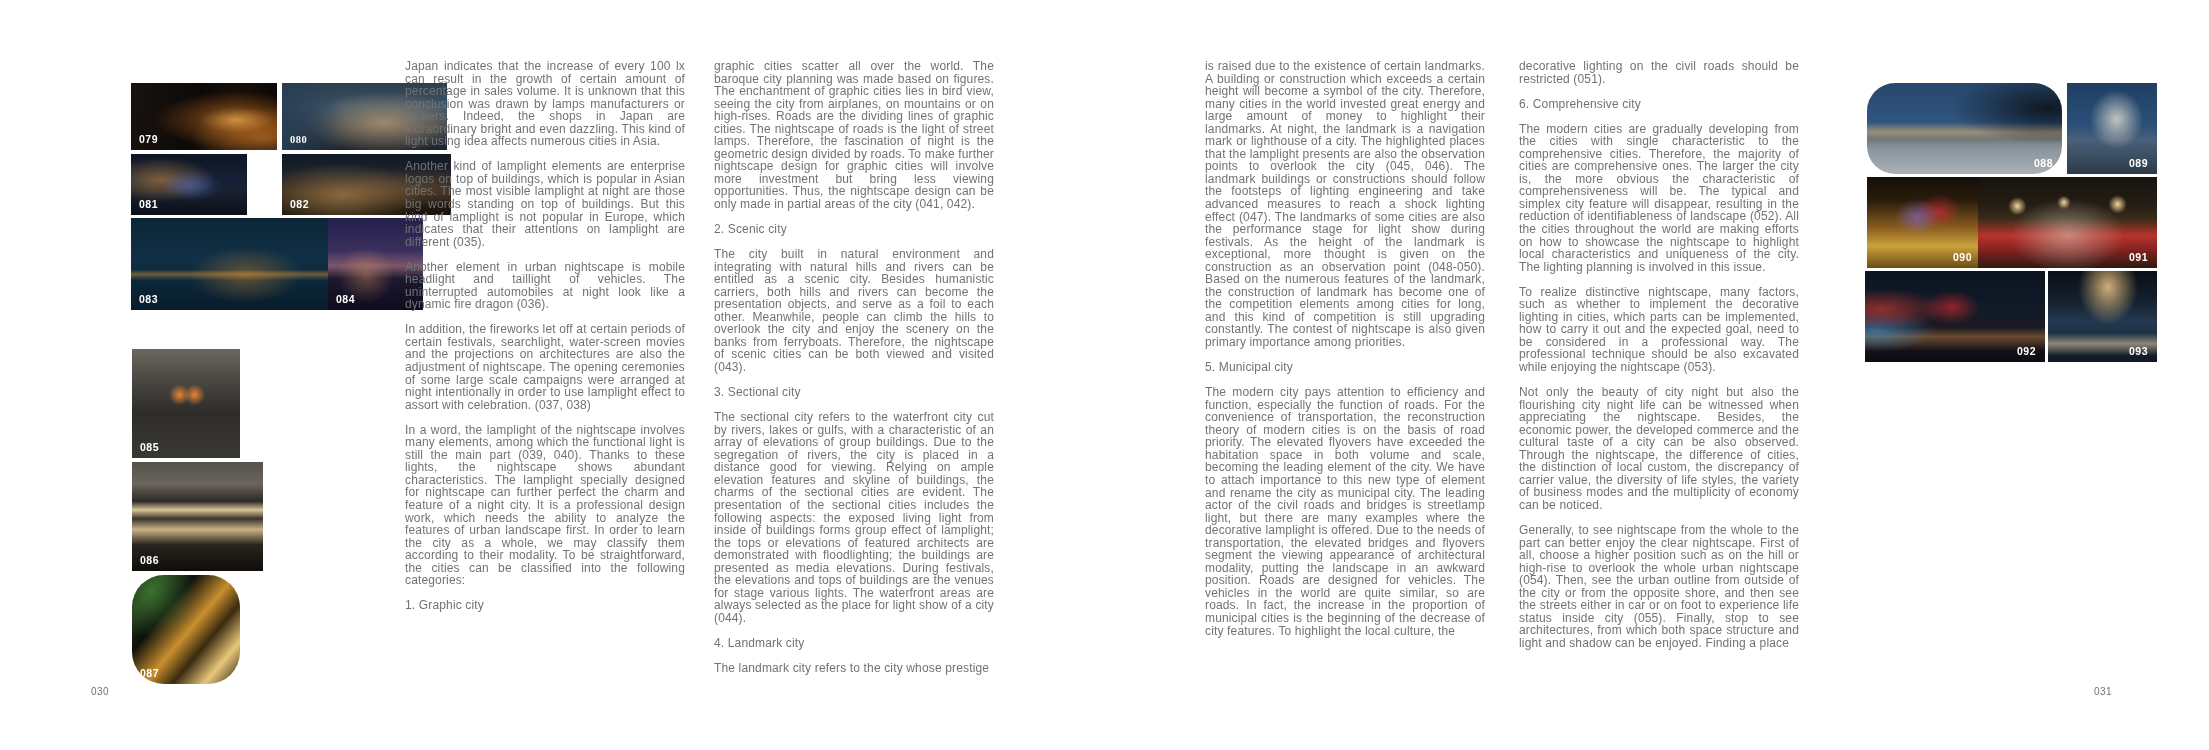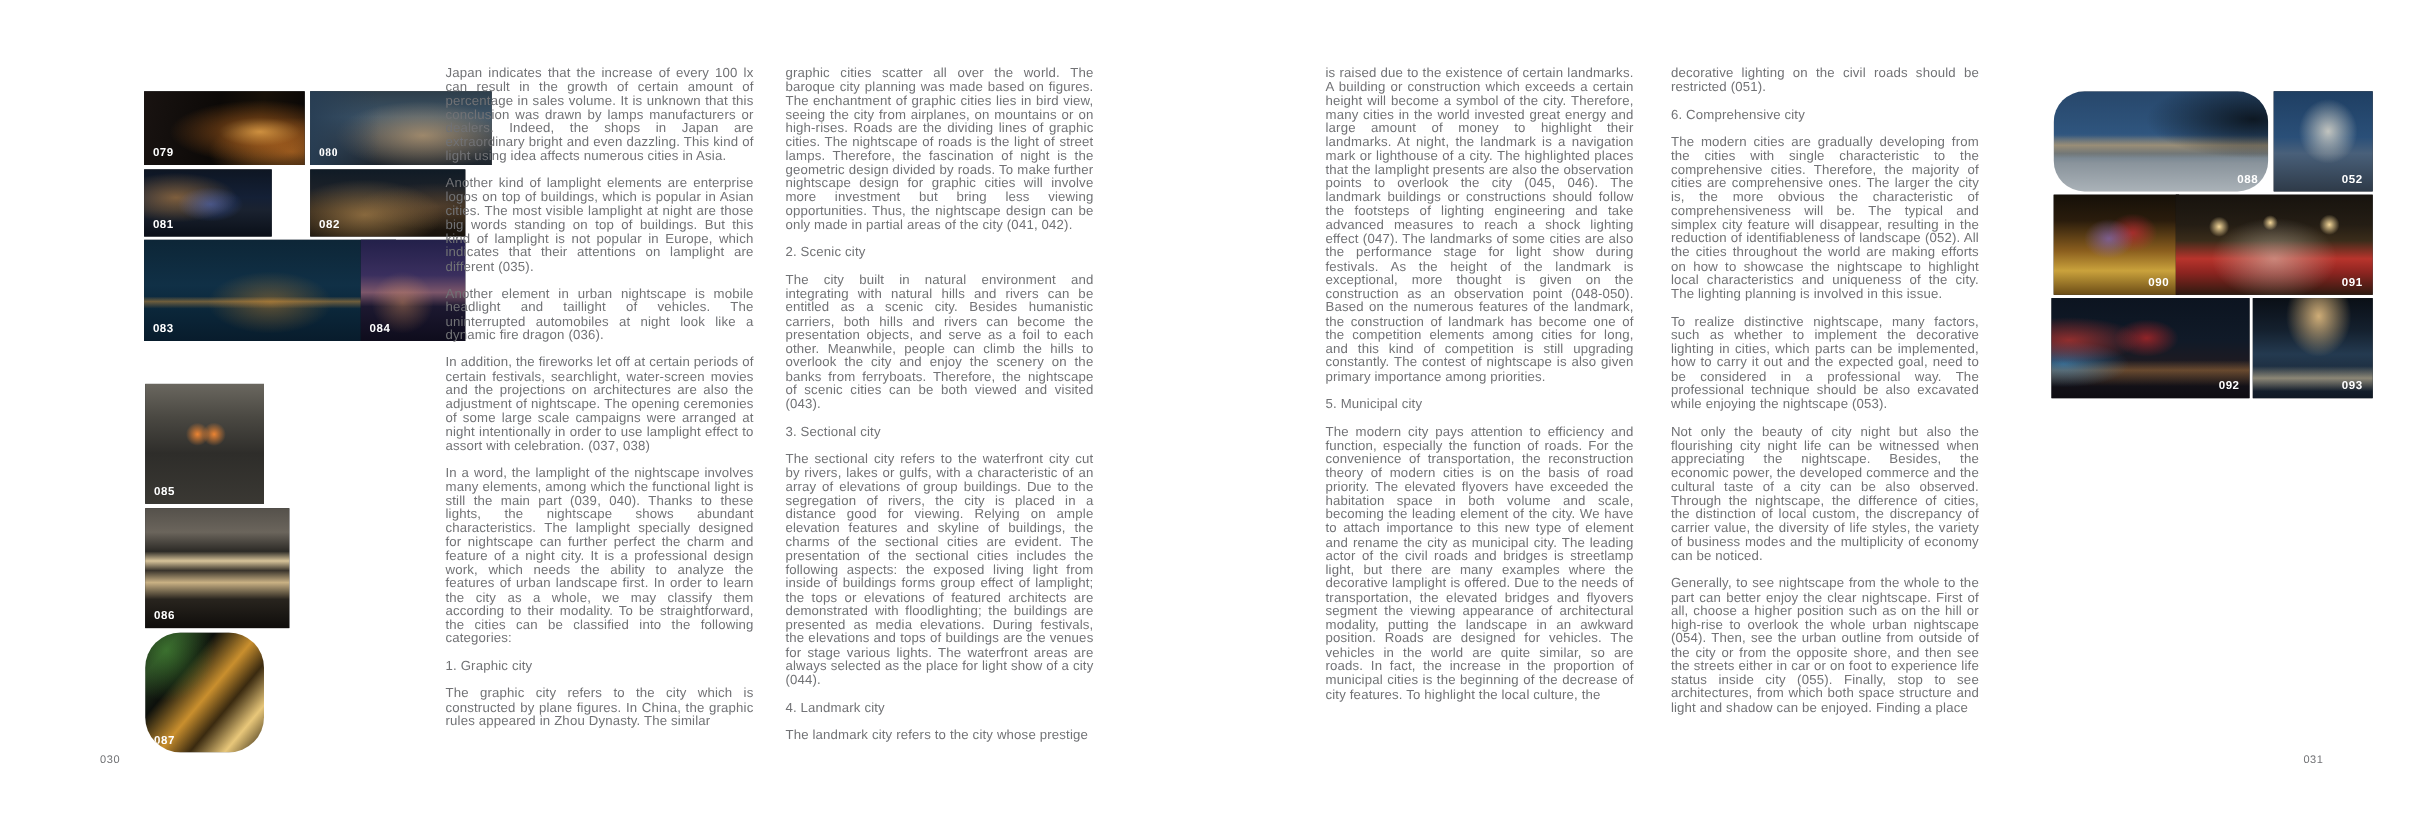--- a/index.html
+++ b/index.html
@@ -56,21 +56,21 @@
     linear-gradient(90deg, rgba(40,62,84,.95) 0%, rgba(40,62,84,0) 38%),
     radial-gradient(ellipse at 62% 60%, rgba(226,182,126,.6) 0%, transparent 55%),
     linear-gradient(180deg,#2e3e4a 0%,#3d5468 35%,#35414d 62%,#1c232b 100%);}
   .ph-081{background-image:
     radial-gradient(ellipse at 52% 52%, rgba(90,130,255,.4) 0%, transparent 35%),
     radial-gradient(ellipse at 25% 42%, rgba(255,170,70,.45) 0%, transparent 45%),
     linear-gradient(180deg,#0e1623 0%,#142036 42%,#1a2230 60%,#0a0f18 100%);}
   .ph-082{background-image:
     radial-gradient(ellipse at 35% 68%, rgba(214,164,94,.55) 0%, transparent 55%),
     radial-gradient(ellipse at 82% 55%, rgba(120,90,60,.5) 0%, transparent 45%),
-    linear-gradient(180deg,#101b26 0%,#1c2128 30%,#2b2218 62%,#17120c 100%);}
+    linear-gradient(180deg,#101b26 0%,#1c2128 30%,#2b2218 62%,#17120c 100%); padding-left: 28px;}
   .ph-083{background-image:
     linear-gradient(180deg, transparent 56%, rgba(255,170,60,.4) 61%, transparent 68%),
     radial-gradient(ellipse at 50% 62%, rgba(255,160,40,.35) 0%, transparent 35%),
     linear-gradient(180deg,#0d2637 0%,#103046 45%,#0c2a3e 60%,#081c2c 100%);}
   .ph-084{background-image:
     radial-gradient(ellipse at 40% 62%, rgba(255,170,100,.35) 0%, transparent 35%),
     linear-gradient(180deg,#23204a 0%,#3a2f5e 35%,#7c566a 52%,#1c1830 66%,#0e0c1c 100%);}
   .ph-085{background-image:
     radial-gradient(circle at 44% 42%, rgba(255,140,50,.9) 0%, transparent 12%),
     radial-gradient(circle at 58% 42%, rgba(255,140,50,.9) 0%, transparent 12%),
@@ -141,21 +141,20 @@
     <span class="photo-label">087</span>
   </figure>
 
   <div id="col1" class="text-col">
     <p>Japan indicates that the increase of every 100 lx can result in the growth of certain amount of percentage in sales volume. It is unknown that this conclusion was drawn by lamps manufacturers or dealers. Indeed, the shops in Japan are extraordinary bright and even dazzling. This kind of light using idea affects numerous cities in Asia.</p>
     <p>Another kind of lamplight elements are enterprise logos on top of buildings, which is popular in Asian cities. The most visible lamplight at night are those big words standing on top of buildings. But this kind of lamplight is not popular in Europe, which indicates that their attentions on lamplight are different (035).</p>
     <p>Another element in urban nightscape is mobile headlight and taillight of vehicles. The uninterrupted automobiles at night look like a dynamic fire dragon (036).</p>
     <p>In addition, the fireworks let off at certain periods of certain festivals, searchlight, water-screen movies and the projections on architectures are also the adjustment of nightscape. The opening ceremonies of some large scale campaigns were arranged at night intentionally in order to use lamplight effect to assort with celebration. (037, 038)</p>
     <p>In a word, the lamplight of the nightscape involves many elements, among which the functional light is still the main part (039, 040). Thanks to these lights, the nightscape shows abundant characteristics. The lamplight specially designed for nightscape can further perfect the charm and feature of a night city. It is a professional design work, which needs the ability to analyze the features of urban landscape first. In order to learn the city as a whole, we may classify them according to their modality. To be straightforward, the cities can be classified into the following categories:</p>
     <p class="heading">1. Graphic city</p>
-    <p>The graphic city refers to the city which is constructed by plane figures. In China, the graphic rules appeared in Zhou Dynasty. The similar</p>
   </div>
 
   <div id="col2" class="text-col">
     <p>graphic cities scatter all over the world. The baroque city planning was made based on figures. The enchantment of graphic cities lies in bird view, seeing the city from airplanes, on mountains or on high-rises. Roads are the dividing lines of graphic cities. The nightscape of roads is the light of street lamps. Therefore, the fascination of night is the geometric design divided by roads. To make further nightscape design for graphic cities will involve more investment but bring less viewing opportunities. Thus, the nightscape design can be only made in partial areas of the city (041, 042).</p>
     <p class="heading">2. Scenic city</p>
     <p>The city built in natural environment and integrating with natural hills and rivers can be entitled as a scenic city. Besides humanistic carriers, both hills and rivers can become the presentation objects, and serve as a foil to each other. Meanwhile, people can climb the hills to overlook the city and enjoy the scenery on the banks from ferryboats. Therefore, the nightscape of scenic cities can be both viewed and visited (043).</p>
     <p class="heading">3. Sectional city</p>
     <p>The sectional city refers to the waterfront city cut by rivers, lakes or gulfs, with a characteristic of an array of elevations of group buildings. Due to the segregation of rivers, the city is placed in a distance good for viewing. Relying on ample elevation features and skyline of buildings, the charms of the sectional cities are evident. The presentation of the sectional cities includes the following aspects: the exposed living light from inside of buildings forms group effect of lamplight; the tops or elevations of featured architects are demonstrated with floodlighting; the buildings are presented as media elevations. During festivals, the elevations and tops of buildings are the venues for stage various lights. The waterfront areas are always selected as the place for light show of a city (044).</p>
     <p class="heading">4. Landmark city</p>
     <p>The landmark city refers to the city whose prestige</p>
@@ -173,21 +172,21 @@
     <p>The modern cities are gradually developing from the cities with single characteristic to the comprehensive cities. Therefore, the majority of cities are comprehensive ones. The larger the city is, the more obvious the characteristic of comprehensiveness will be. The typical and simplex city feature will disappear, resulting in the reduction of identifiableness of landscape (052). All the cities throughout the world are making efforts on how to showcase the nightscape to highlight local characteristics and uniqueness of the city. The lighting planning is involved in this issue.</p>
     <p>To realize distinctive nightscape, many factors, such as whether to implement the decorative lighting in cities, which parts can be implemented, how to carry it out and the expected goal, need to be considered in a professional way. The professional technique should be also excavated while enjoying the nightscape (053).</p>
     <p>Not only the beauty of city night but also the flourishing city night life can be witnessed when appreciating the nightscape. Besides, the economic power, the developed commerce and the cultural taste of a city can be also observed. Through the nightscape, the difference of cities, the distinction of local custom, the discrepancy of carrier value, the diversity of life styles, the variety of business modes and the multiplicity of economy can be noticed.</p>
     <p>Generally, to see nightscape from the whole to the part can better enjoy the clear nightscape. First of all, choose a higher position such as on the hill or high-rise to overlook the whole urban nightscape (054). Then, see the urban outline from outside of the city or from the opposite shore, and then see the streets either in car or on foot to experience life status inside city (055). Finally, stop to see architectures, from which both space structure and light and shadow can be enjoyed. Finding a place</p>
   </div>
 
   <figure class="photo ph-088 label-right">
     <span class="photo-label">088</span>
   </figure>
   <figure class="photo ph-089 label-right">
-    <span class="photo-label">052</span>
+    <span class="photo-label">089</span>
   </figure>
   <figure class="photo ph-090 label-right">
     <span class="photo-label">090</span>
   </figure>
   <figure class="photo ph-091 label-right">
     <span class="photo-label">091</span>
   </figure>
   <figure class="photo ph-092 label-right">
     <span class="photo-label">092</span>
   </figure>

